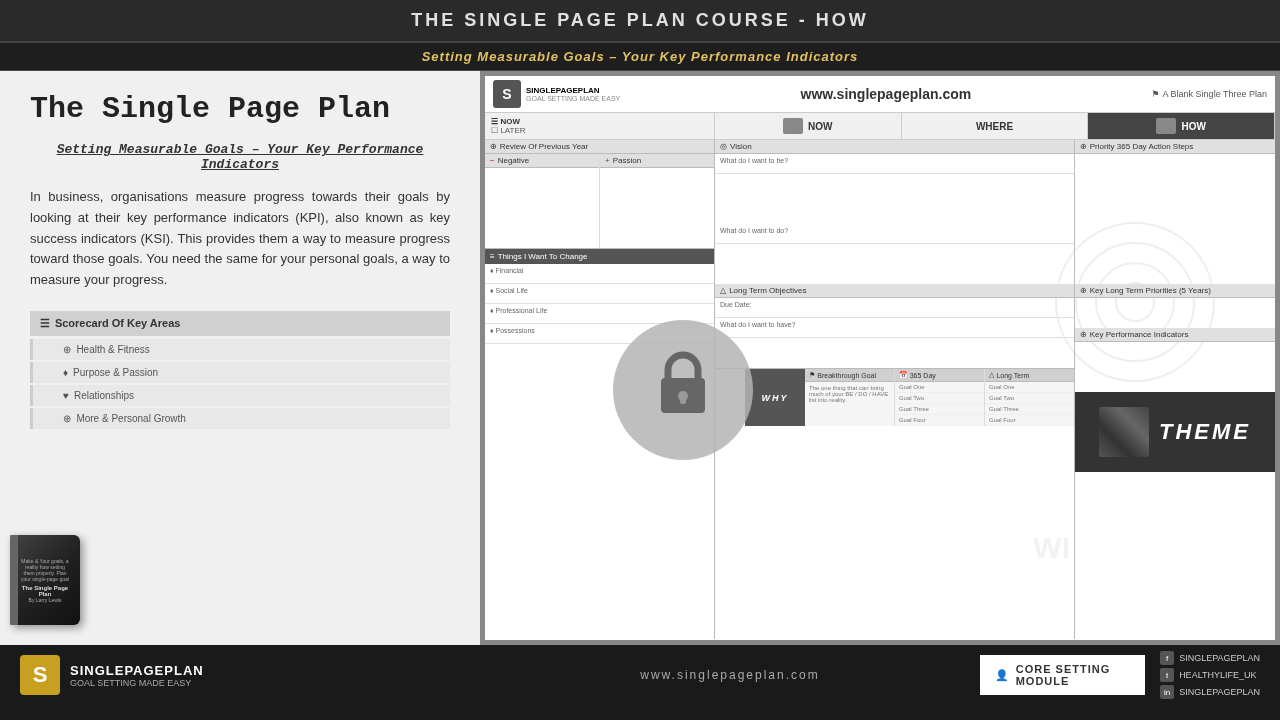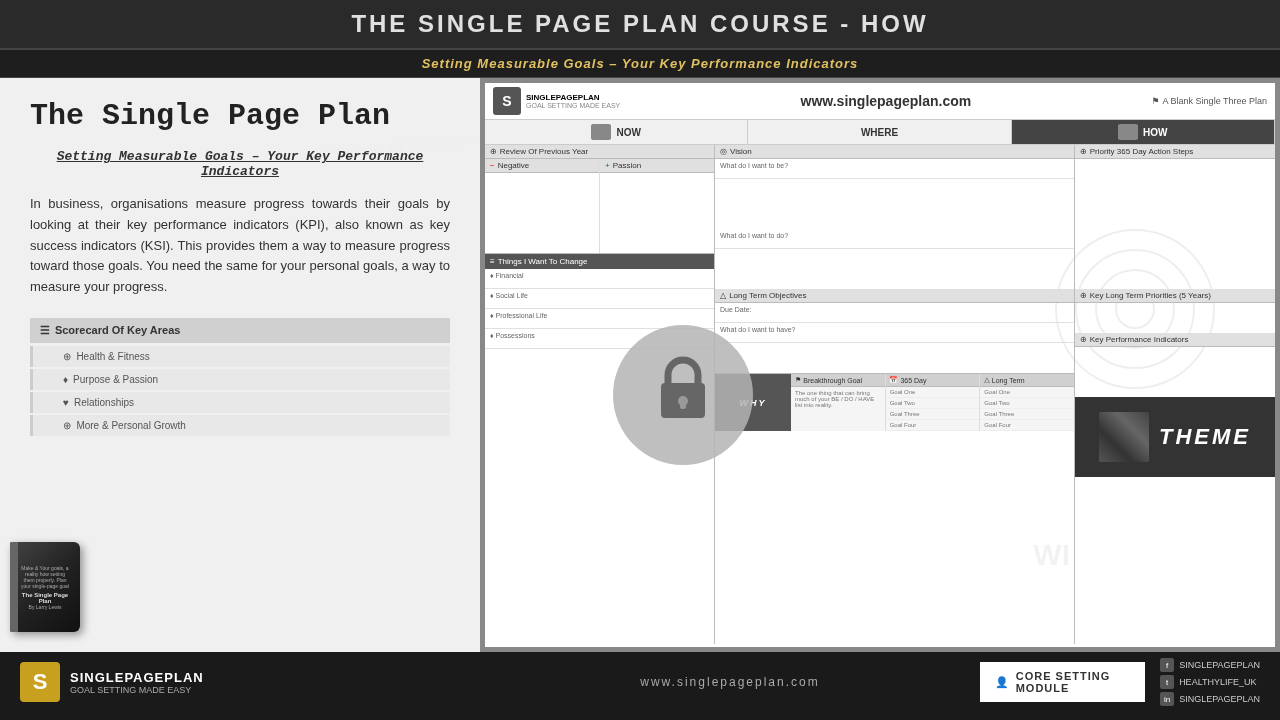--- a/index.html
+++ b/index.html
@@ -11,21 +11,21 @@
       font-family: Arial, sans-serif;
       position: relative;
     }
 
     
     .top-header {
       background: #2a2a2a;
       color: #e0e0e0;
       text-align: center;
       padding: 10px 0;
-      font-size: 24px;
+      font-size: 18px;
       font-weight: bold;
       letter-spacing: 3px;
       text-transform: uppercase;
       border-bottom: 2px solid #444;
       position: relative;
       z-index: 10;
     }
 
     
     .sub-header {
@@ -371,29 +371,30 @@
       font-style: italic;
     }
 
     
     .spp-why-row {
       display: flex;
       border-top: 1px solid #bbb;
     }
 
     .spp-why-label {
-      width: 76px;
+      width: 60px;
       background: #555;
       color: white;
       font-size: 10px;
       font-weight: bold;
       display: flex;
       align-items: center;
       justify-content: center;
       letter-spacing: 2px;
+      margin-left: 30px;
     }
 
     .spp-why-content {
       flex: 1;
       background: #f5f5f5;
     }
 
     .spp-goals-row {
       display: flex;
     }
@@ -677,20 +678,24 @@
           </div>
         </div>
         <div class="spp-url">www.singlepageplan.com</div>
         <div class="spp-blank-link">
           <span>⚑</span>
           <span>A Blank Single Three Plan</span>
         </div>
       </div>
 
       <div class="spp-nav">
+        <div class="spp-nav-left">
+          <div style="font-size:8px; font-weight:bold; color:#333;">☰ NOW</div>
+          <div style="font-size:8px; color:#555;">☐ LATER</div>
+        </div>
         <div class="spp-nav-tabs">
           <div class="spp-tab">
             <div class="spp-tab-thumb"></div>
             <span>NOW</span>
           </div>
           <div class="spp-tab">
             <span>WHERE</span>
           </div>
           <div class="spp-tab active">
             <div class="spp-tab-thumb" style="background:#888;"></div>

